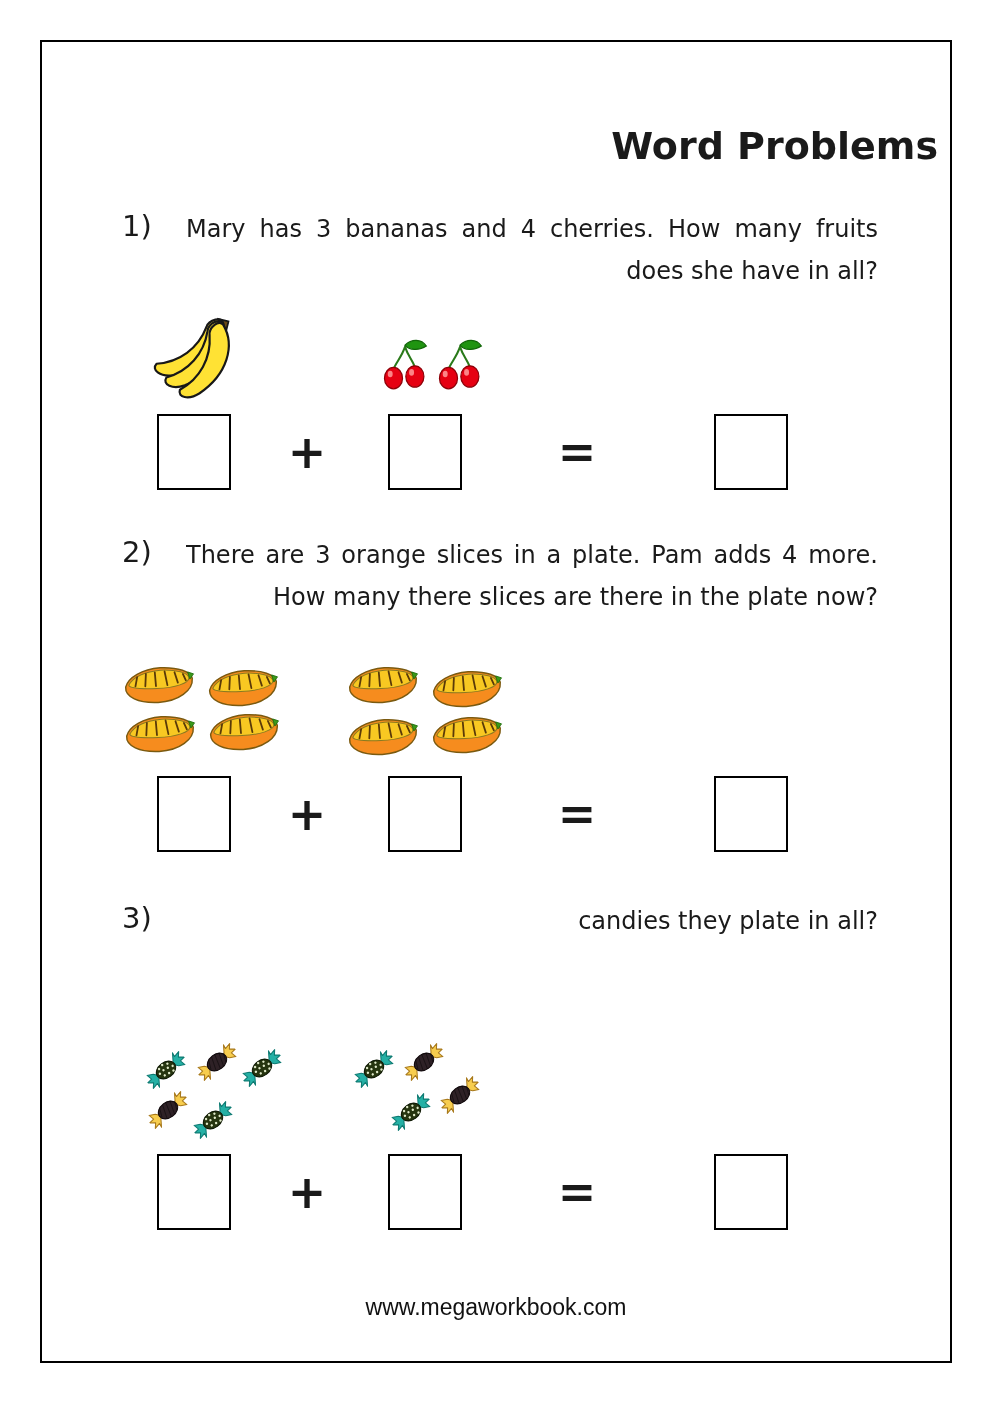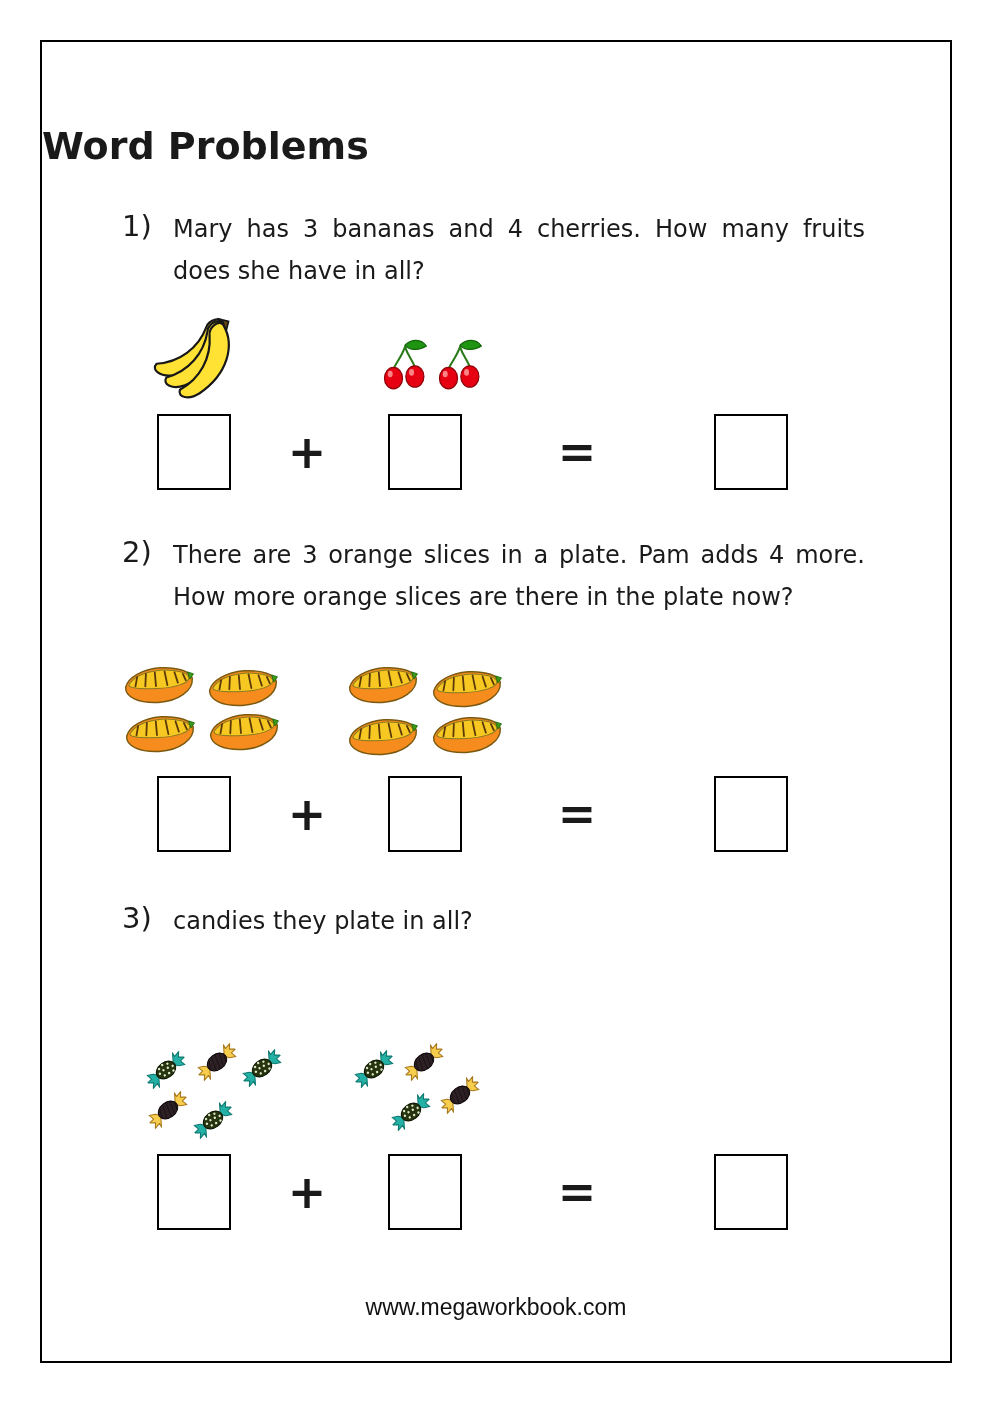--- a/index.html
+++ b/index.html
@@ -1,26 +1,26 @@
 <!DOCTYPE html>
 <html><head>
 <meta charset="utf-8">
 <style>
   html,body{margin:0;padding:0;background:#ffffff;}
   .sheet{position:relative;width:992px;height:1403px;background:#ffffff;overflow:hidden;
          font-family:"DejaVu Sans",sans-serif;color:#1a1a1a;}
   .frame{position:absolute;left:40px;top:40px;width:912px;height:1323px;
          border:2px solid #000;box-sizing:border-box;background:#fff;}
-  .title{position:absolute;left:0;right:0;top:82px;text-align:left;
+  .title{position:absolute;left:0;right:12px;top:82px;text-align:right;
          font-size:38px;font-weight:bold;letter-spacing:0px;}
   .problem{position:absolute;left:80px;width:760px;}
   .pnum{position:absolute;left:0;top:1px;font-size:29px;font-weight:500;}
-  .ptext{margin-left:51px;width:692px;font-size:24px;line-height:42px;overflow:hidden;}
+  .ptext{margin-left:64px;width:692px;font-size:24px;line-height:42px;overflow:hidden;}
   .jline{white-space:nowrap;text-align:justify;text-align-last:justify;}
-  .nline{text-align:left;white-space:nowrap;}
+  .nline{text-align:right;white-space:nowrap;}
   .art{position:absolute;}
   .eq{position:absolute;left:0;right:0;height:78px;}
   .abox{position:absolute;top:0;width:74px;height:76px;border:2.5px solid #000;
         background:#fff;box-sizing:border-box;}
   .op{position:absolute;top:0;width:60px;height:76px;line-height:76px;
       text-align:center;font-size:46px;font-weight:bold;}
   .slice{position:absolute;transform:rotate(-5deg);}
   .candy{position:absolute;transform:rotate(-37deg);}
   .footer{position:absolute;left:0;right:0;top:1252px;text-align:center;
           font-size:23px;color:#111;font-family:"Liberation Sans",sans-serif;}
@@ -111,21 +111,21 @@
       <div class="op" style="left:235px">+</div>
       <div class="abox" style="left:346px"></div>
       <div class="op" style="left:505px">=</div>
       <div class="abox" style="left:672px"></div>
     </div>
 
     <div class="problem" style="top:492px">
       <div class="pnum">2)</div>
       <div class="ptext">
         <div class="jline">There are 3 orange slices in a plate. Pam adds 4 more.</div>
-        <div class="nline">How more orange slices are there in the plate now?</div>
+        <div class="nline">How many there slices are there in the plate now?</div>
       </div>
     </div>
 
     <div class="art" style="left:82px;top:622px;width:160px;height:96px">
       <svg class="slice" style="left:0;top:0" width="72" height="42" viewBox="0 0 88 50">
           <use href="#sym-orange"></use>
         </svg>
       <svg class="slice" style="left:84px;top:3px" width="72" height="42" viewBox="0 0 88 50">
           <use href="#sym-orange"></use>
         </svg>

